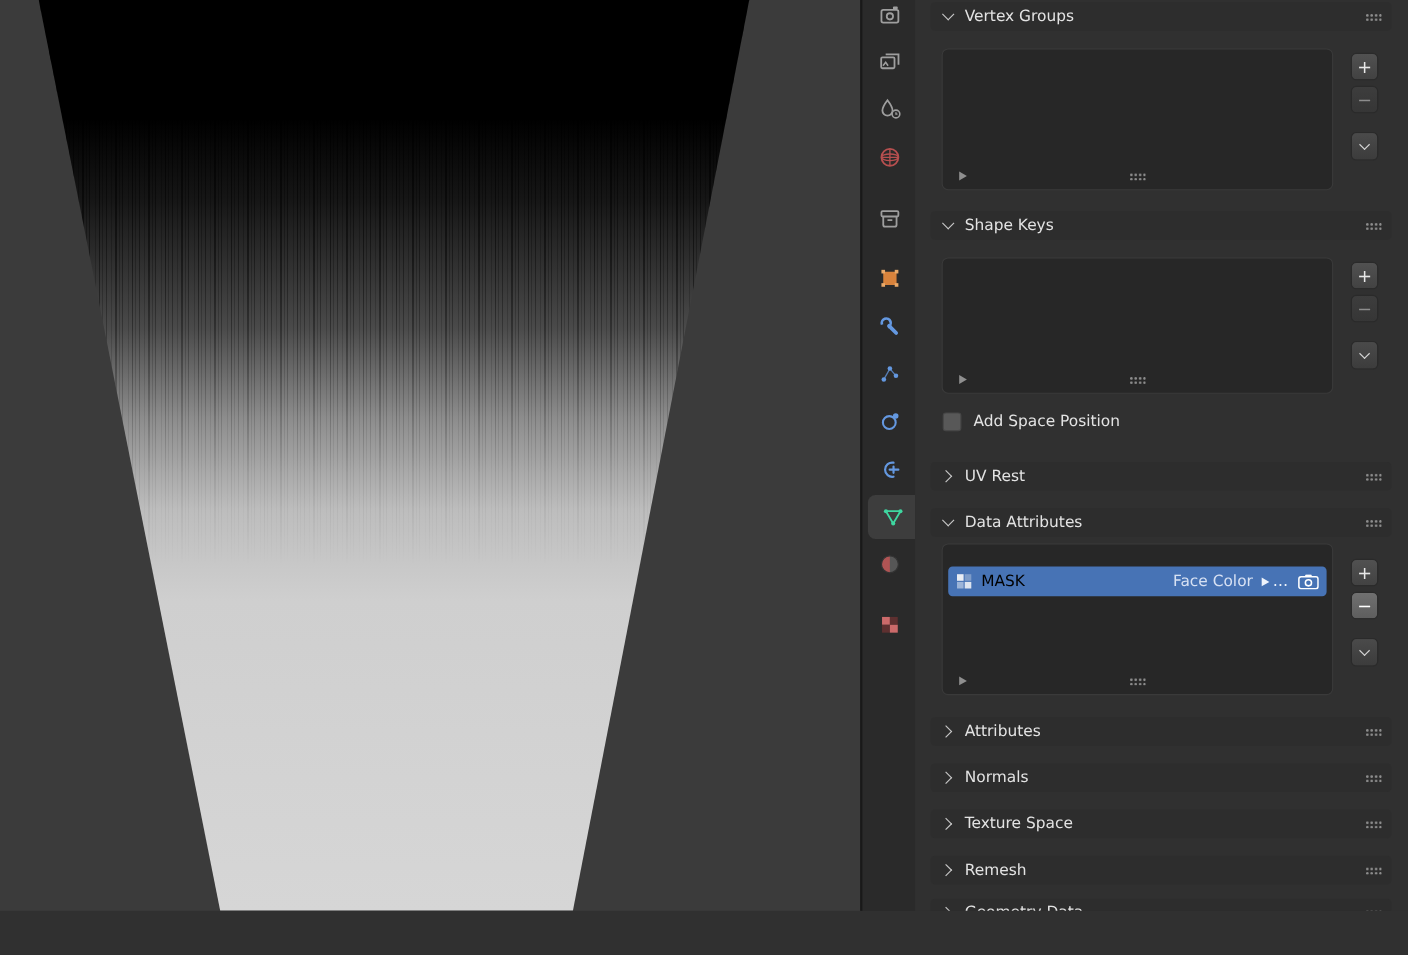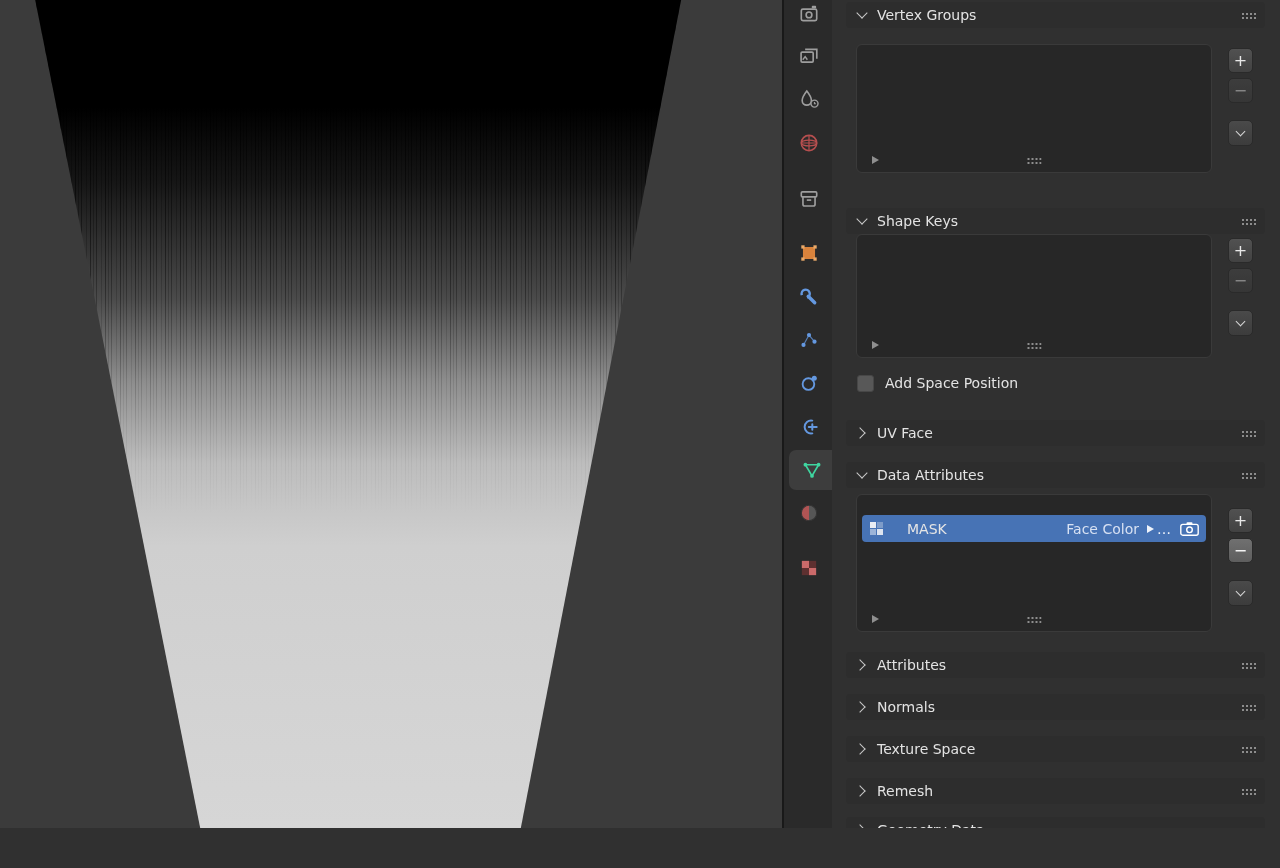--- a/index.html
+++ b/index.html
@@ -74,21 +74,21 @@
 
   .rest { position:absolute; left:25px; top:374px; height:18px;
     display:flex; align-items:center; }
   .checkbox { width:17px; height:17px; border-radius:3px; background:#585858;
     border:1px solid #474747; cursor:pointer; }
   .rest-label { margin-left:11px; font-size:14px; color:#e3e3e3; }
 
   .ca-row { position:absolute; left:5px; right:5px; top:20px; height:27px;
     background:#4773b5; border-radius:4px; display:flex; align-items:center;
     padding:0 7px; cursor:pointer; }
-  .ca-name { margin-left:23px; font-size:14px; color:#e5e5e5; }
+  .ca-name { margin-left:8px; font-size:14px; color:#000000; }
   .ca-spacer { flex:1; }
   .ca-domain { font-size:14px; color:#d7e1f3; }
   .ca-tri { width:0; height:0; border-left:7px solid #eef3fb;
     border-top:4.5px solid transparent; border-bottom:4.5px solid transparent;
     margin:0 3px 0 8px; }
   .ca-ellipsis { font-size:14px; color:#eef3fb; margin-right:9px; }
 
   
   .statusbar { position:absolute; left:0; top:828px; width:1280px; height:40px;
     background:#1d1d1d; border-top:1px solid #101010; display:flex;
@@ -228,21 +228,21 @@
     <div class="sbtn" style="top:48px">
         <span>+</span>
       </div>
     <div class="sbtn dim" style="top:78px">
         <span>−</span>
       </div>
     <div class="drop" style="top:120px">
         <span class="dchev"></span>
       </div>
 
-    <div class="phead" style="top:208px">
+    <div class="phead" style="top:192px">
       <span class="chev down"></span>
       <span class="ptitle">Shape Keys</span>
       <span class="hgrip grip"></span>
     </div>
     <div class="listbox" style="top:234px;height:124px">
       <span class="list-expander"></span>
       <span class="list-grip grip"></span>
     </div>
     <div class="sbtn" style="top:238px">
         <span>+</span>
@@ -254,21 +254,21 @@
         <span class="dchev"></span>
       </div>
 
     <div class="rest">
       <span class="checkbox"></span>
       <span class="rest-label">Add Space Position</span>
     </div>
 
     <div class="phead" style="top:420px">
       <span class="chev right"></span>
-      <span class="ptitle">UV Face</span>
+      <span class="ptitle">UV Rest</span>
       <span class="hgrip grip"></span>
     </div>
 
     <div class="phead" style="top:462px">
       <span class="chev down"></span>
       <span class="ptitle">Data Attributes</span>
       <span class="hgrip grip"></span>
     </div>
     <div class="listbox" style="top:494px;height:138px">
       <div class="ca-row">

